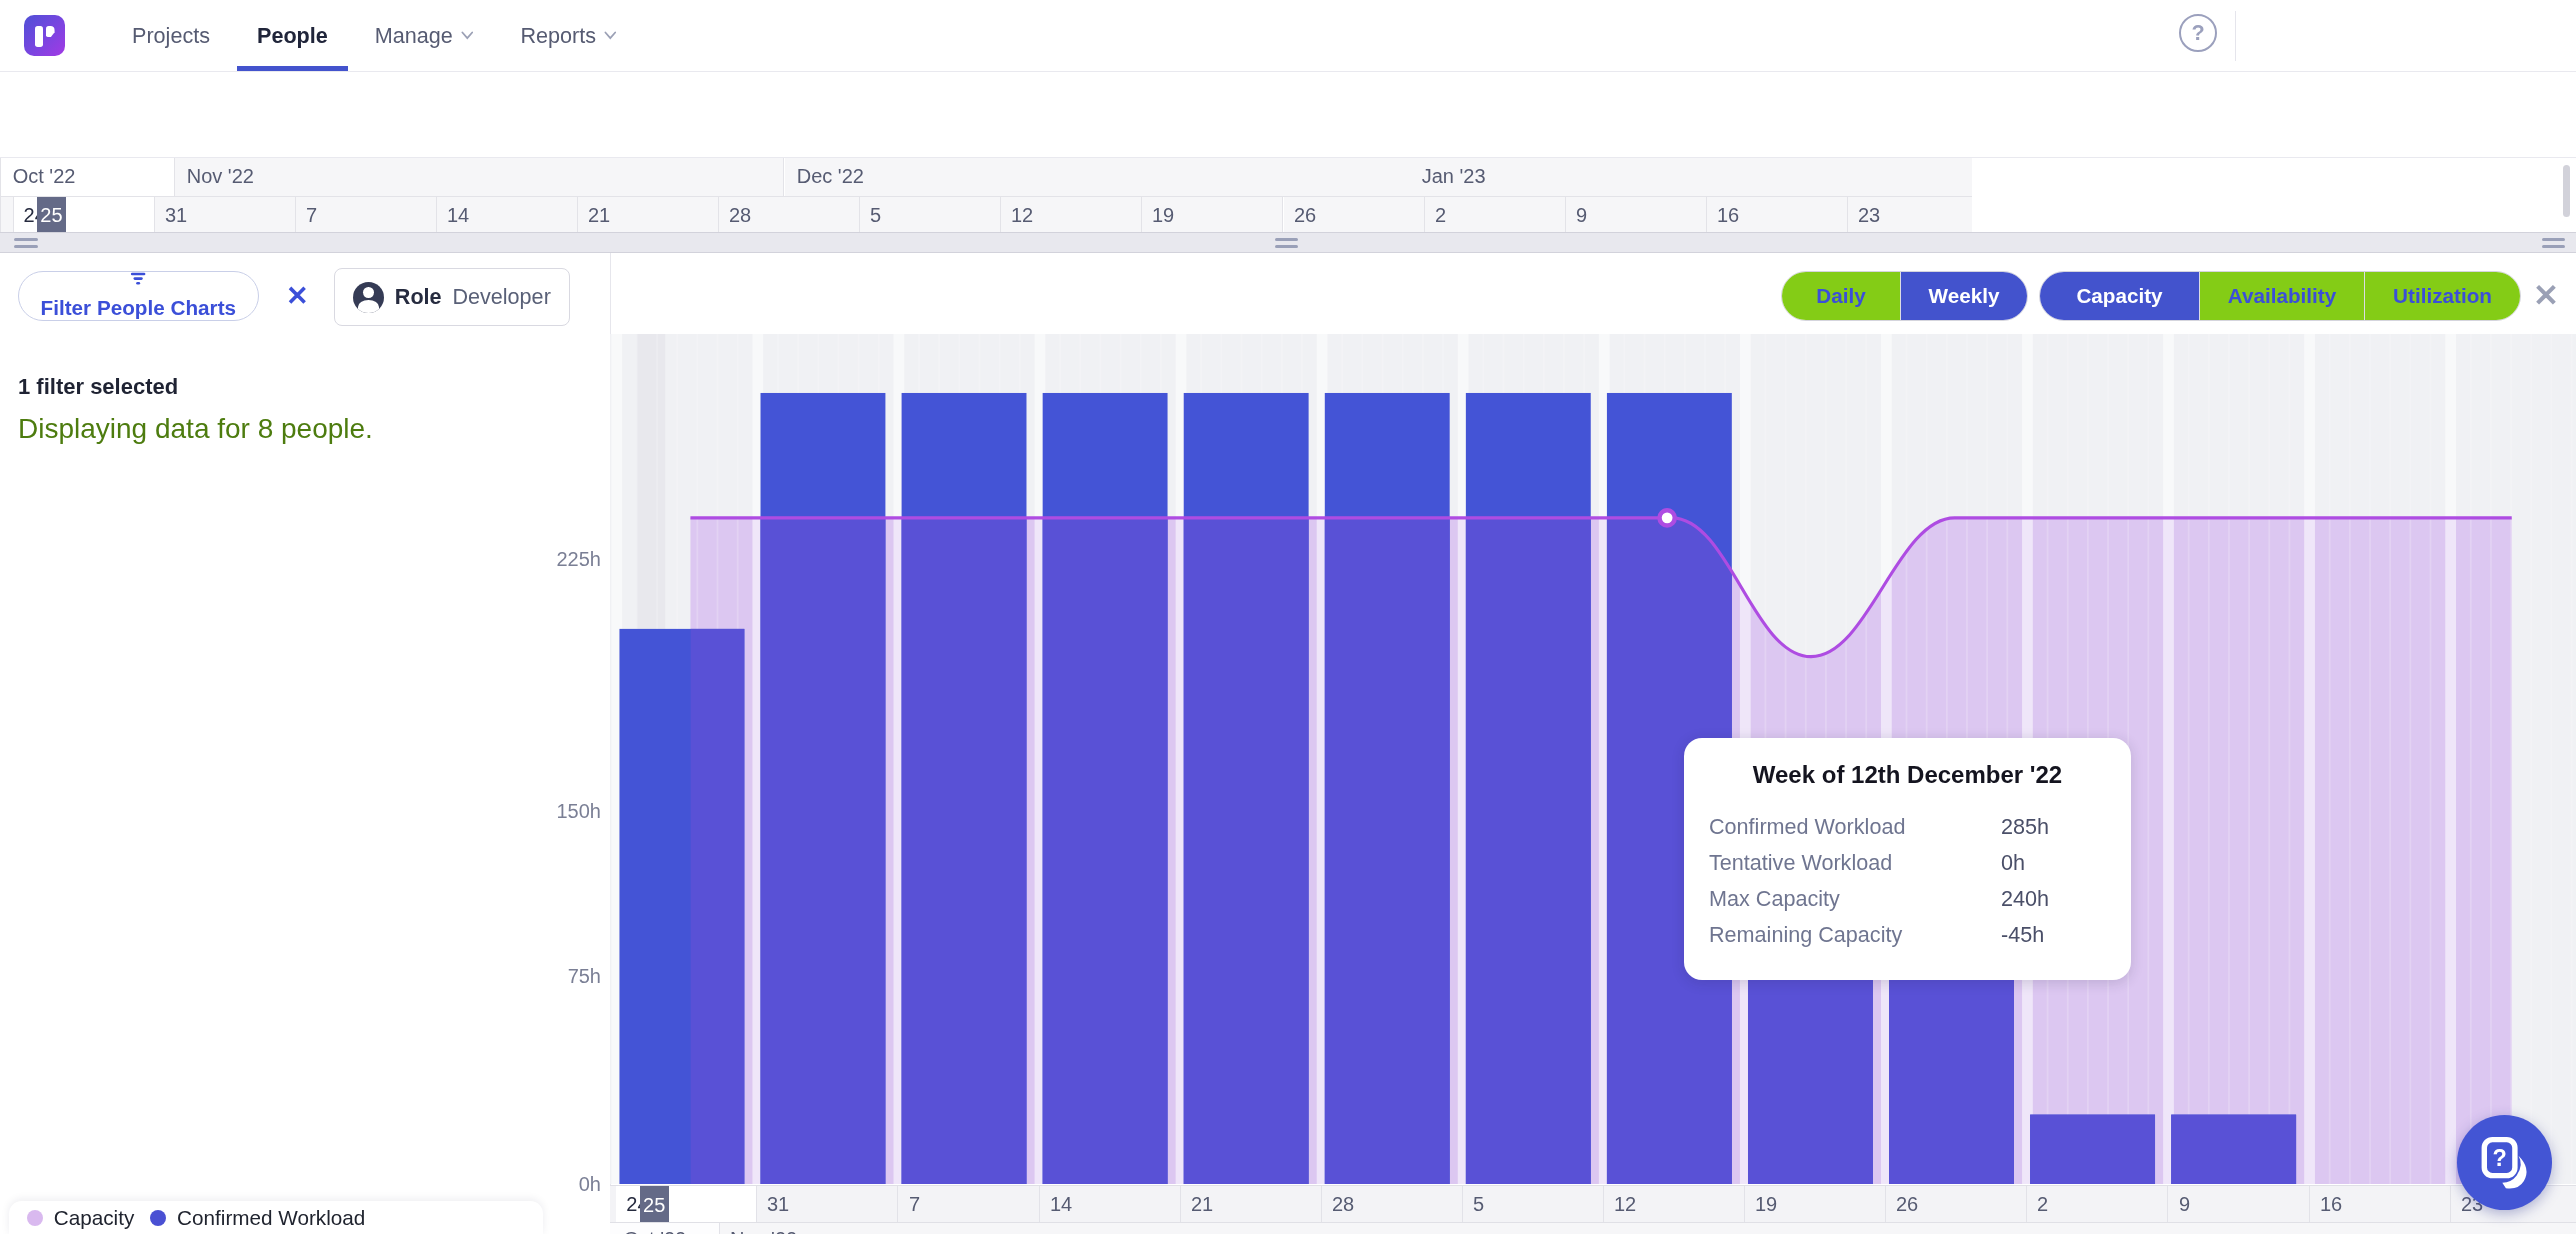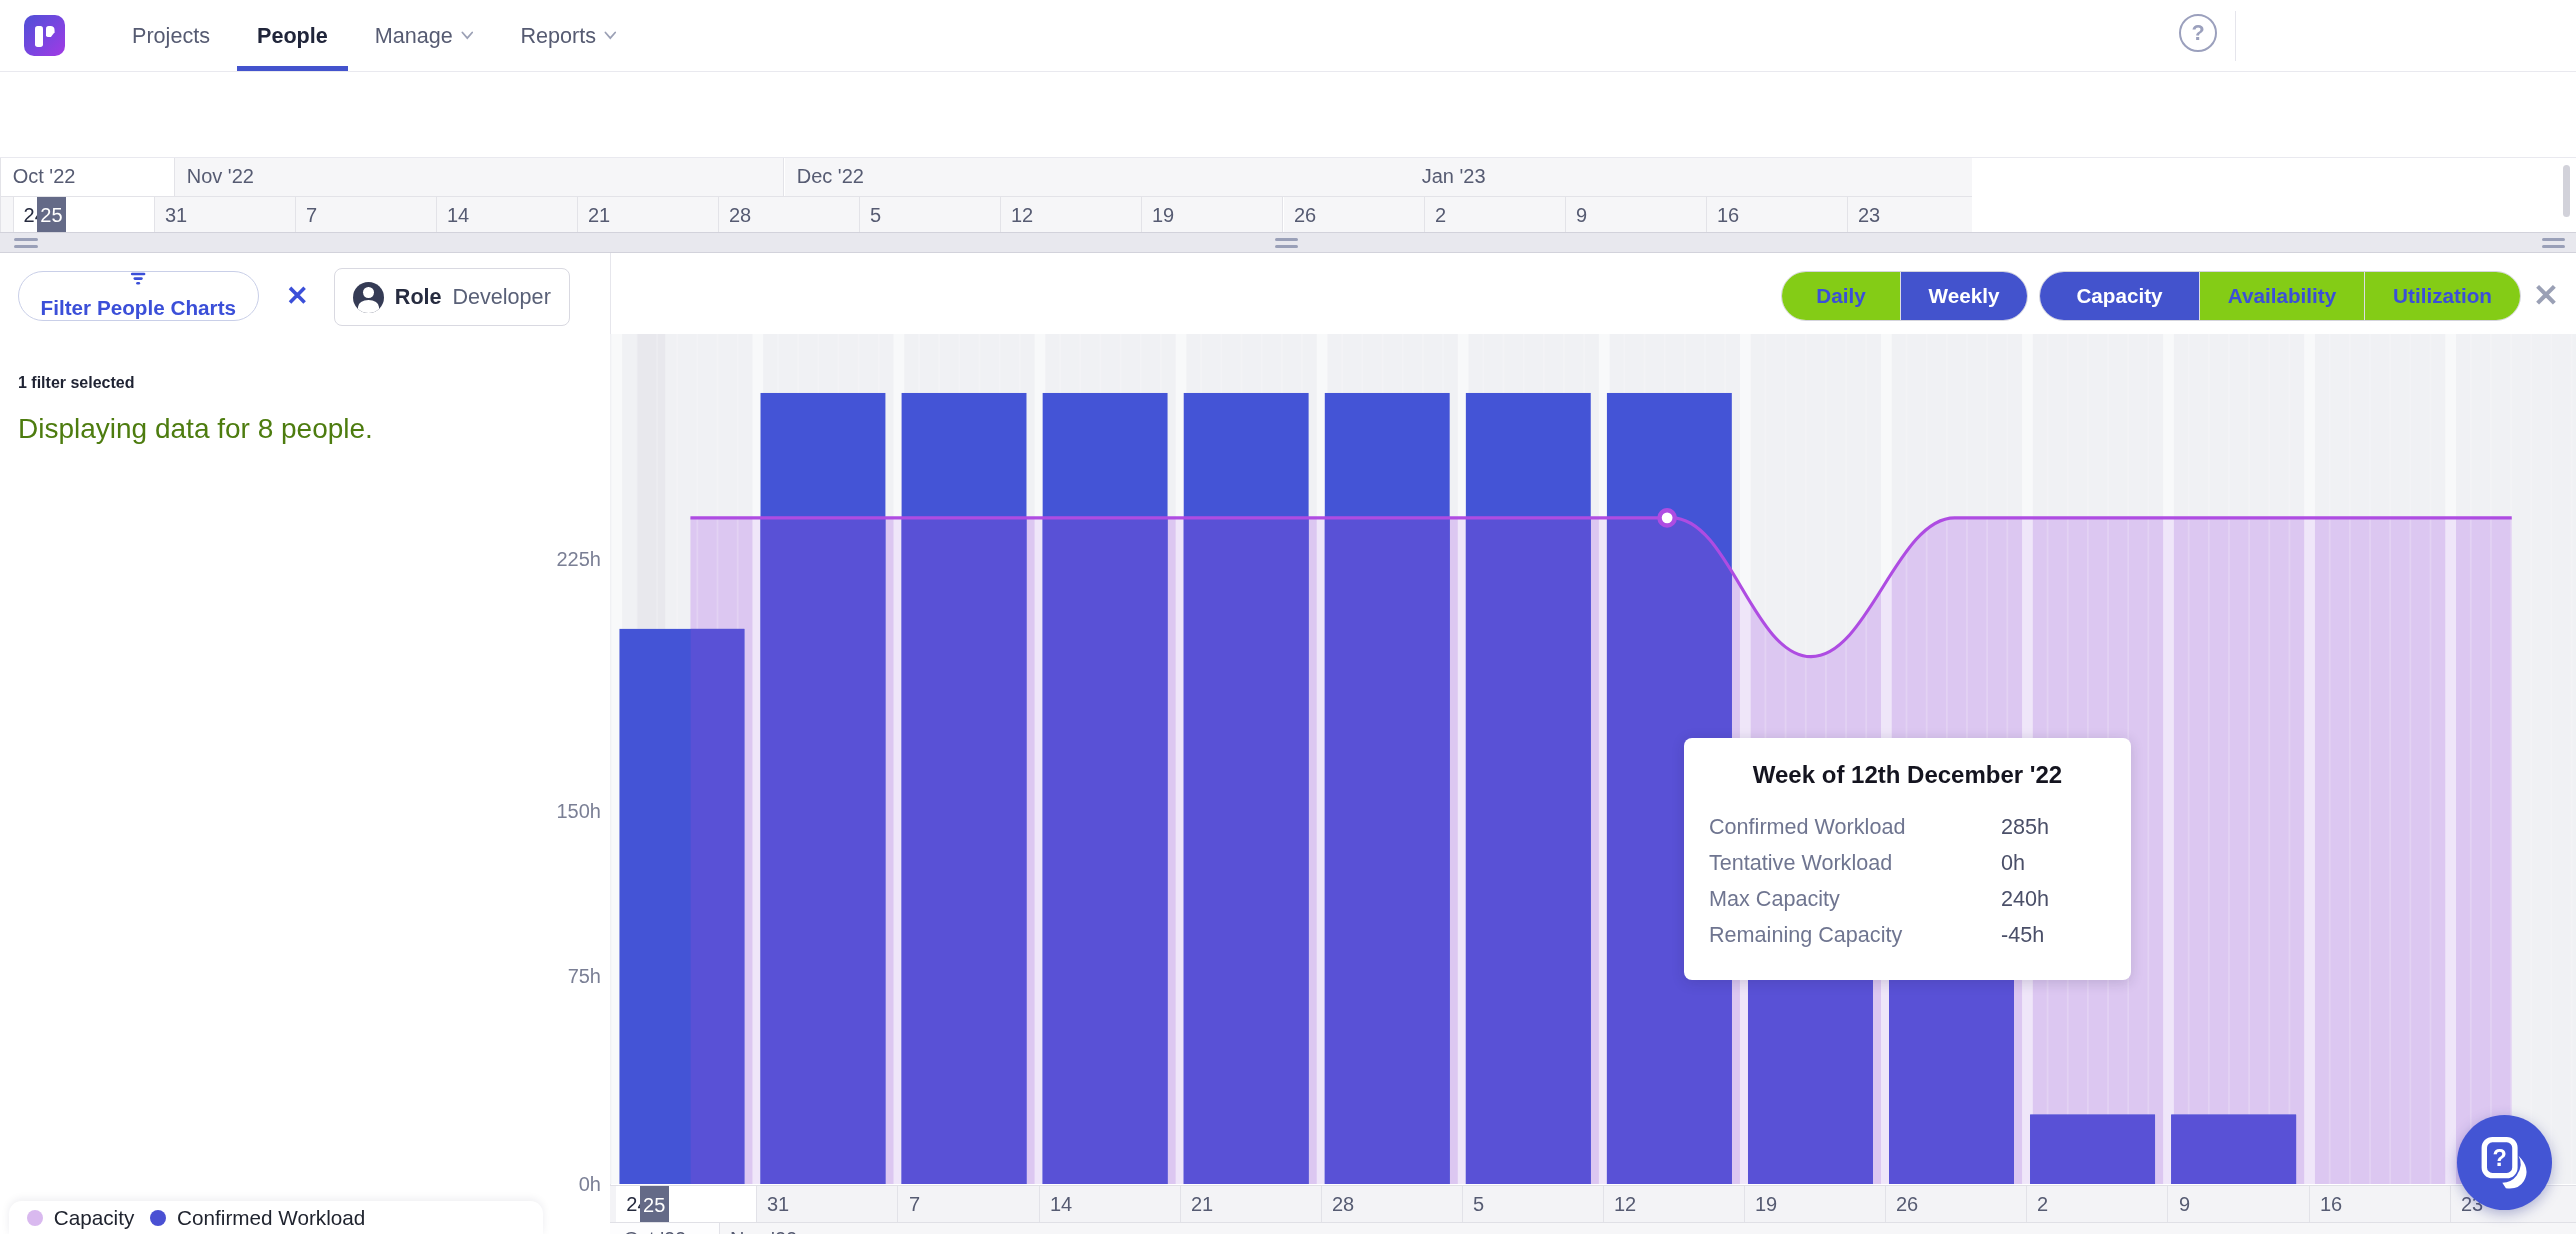--- a/index.html
+++ b/index.html
@@ -86,41 +86,41 @@
   
   .divider { left:0; top:232px; width:2576px; height:20.7px; background:#e8e8ee;
           border-top:0.9px solid #d2d2db; border-bottom:0.9px solid #d2d2db; }
   .grip { position:absolute; top:5.4px; width:23.4px; display:flex; flex-direction:column; gap:3.6px; }
   .grip span { height:3.1px; background:#9aa0b8; border-radius:1.8px; }
 
   
   .panel { left:0; top:253px; width:2576px; height:982px; background:#fff; }
   .panel-left-border { position:absolute; left:610px; top:253px; width:0.9px; height:982px; background:#e6e6ec; }
   .gray-x { font-size:31px; font-weight:600; color:#9aa0b5; }
-  .summary1 { font-size:16px; font-weight:700; color:#1f2333; }
+  .summary1 { font-size:22px; font-weight:700; color:#1f2333; }
   .summary2 { font-size:28px; color:#4d7c0f; }
   .ytick { position:absolute; width:117px; text-align:right; font-size:20px; color:#7a7f95; }
 
   .plot { position:absolute; left:610px; top:334px; width:1966px; height:850px;
           background:#f0f1f4; overflow:hidden; }
 
   .x-axis { position:absolute; left:610px; top:1185px; width:1966px; height:38px;
           background:#f3f3f6; border-top:0.9px solid #e0e0e6; overflow:hidden; }
   .x-cell { position:absolute; top:0; height:38px; border-right:0.9px solid #e2e2e8;
           font-size:20px; color:#565b72; padding:7.2px 0 0 10px; }
   .x-cell.white { background:#fff; color:#262b3f; }
   .x-months { position:absolute; left:610px; top:1222px; width:1966px; height:12.6px;
           background:#f6f6f8; border-top:0.9px solid #e0e0e6; overflow:hidden; }
   .x-month-lbl { position:absolute; top:5.4px; font-size:20px; color:#565b72; }
   .x-month-div { position:absolute; left:109px; top:0; width:0.9px; height:12.6px; background:#e2e2e8; }
   .x-month-lbl.first-bg { position:absolute; left:0; top:0; width:109px; height:12.6px; background:#fdfdfe; }
 
   
   .tooltip { position:absolute; left:1684px; top:738px; width:447px; height:242px;
-          background:#fff; border-radius:8px; box-shadow:0 2.7px 12.6px rgba(30,30,60,.16);
+          background:#fff; border-radius:18px; box-shadow:0 2.7px 12.6px rgba(30,30,60,.16);
           padding-top:23.4px; z-index:30; }
   .tooltip h3 { text-align:center; font-size:24px; font-weight:600; color:#14141f; margin-bottom:20px; }
   .t-row { display:flex; padding-left:25px; height:36px; align-items:center; font-size:21.6px; }
   .t-row .lbl { width:292px; color:#6f7590; }
   .t-row .val { color:#4a4f68; }
 
   
   .legend { position:absolute; left:9px; top:1201px; width:534px; height:34px;
           background:#fff; border-radius:12.6px 12.6px 0 0; box-shadow:0 -1.8px 9px rgba(30,30,60,.08);
           display:flex; align-items:center; gap:16px; padding-left:18px; z-index:25; }

